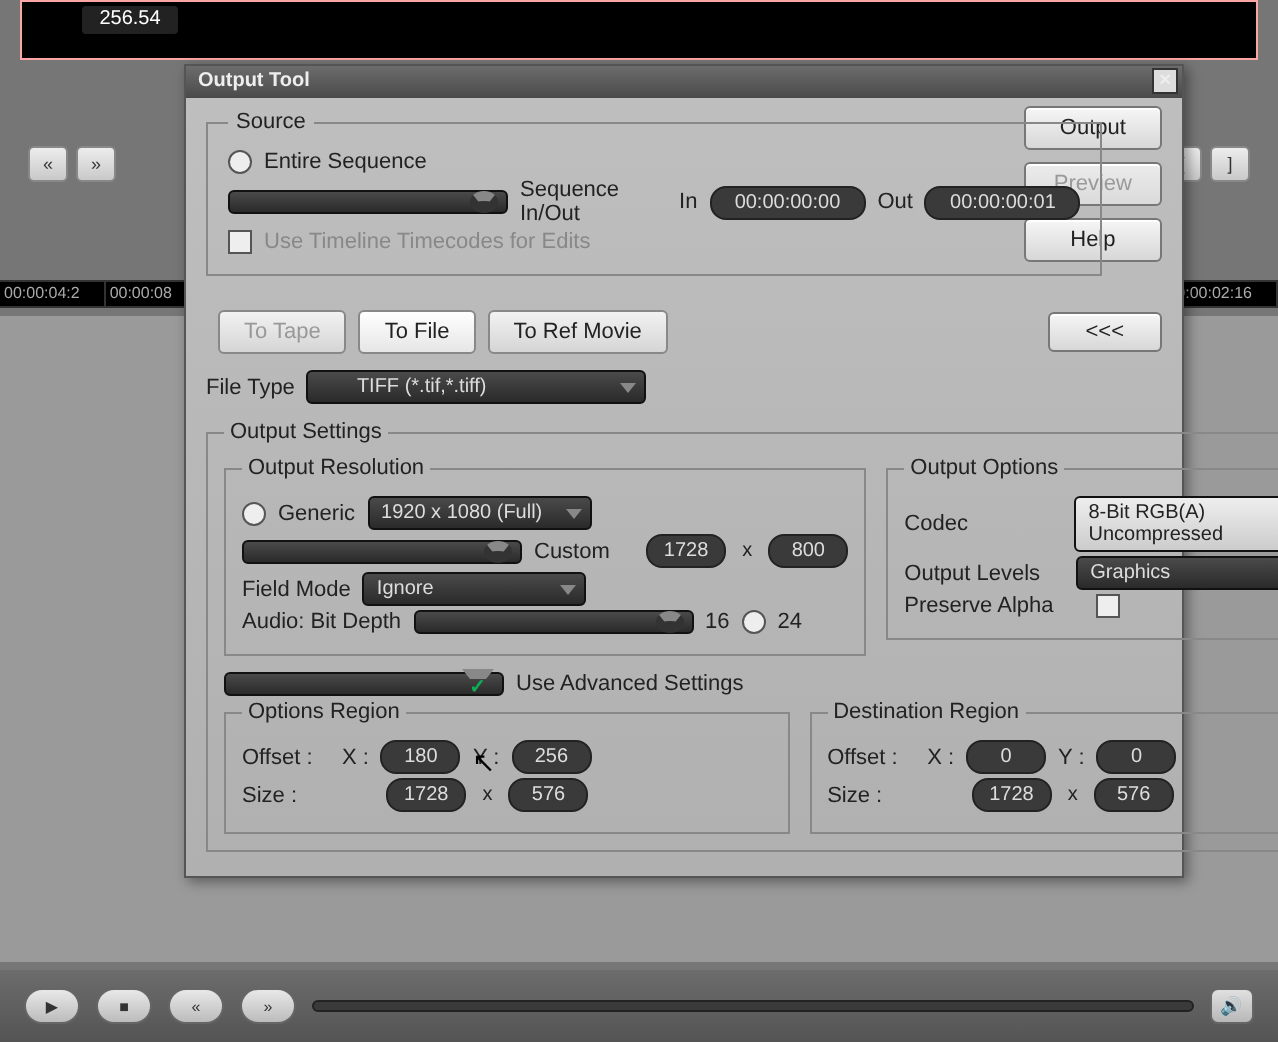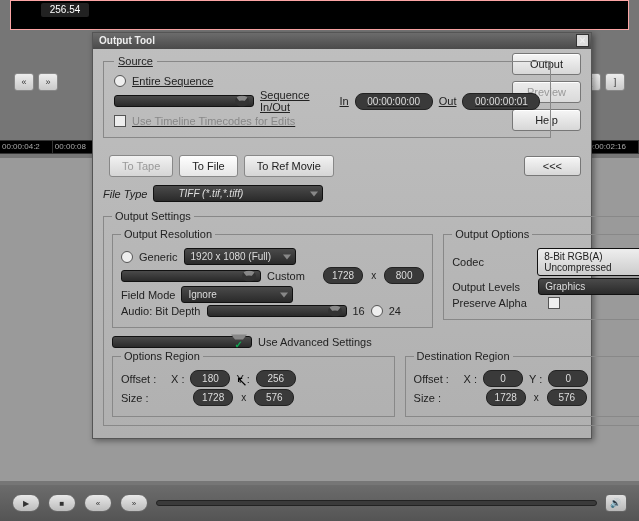--- a/index.html
+++ b/index.html
@@ -15,21 +15,21 @@
   .bottom-bar { position:absolute; left:0; right:0; bottom:0; height:36px; background:linear-gradient(#6c6c6c,#545454); display:flex; align-items:center; padding:0 12px; gap:8px; }
   .bottom-bar .pbtn { width:28px; height:18px; border-radius:9px; background:linear-gradient(#e8e8e8,#bcbcbc); border:1px solid #666; display:flex; align-items:center; justify-content:center; font-size:8px; color:#333; }
   .bottom-bar .track { flex:1; height:6px; background:#3a3a3a; border-radius:3px; border:1px solid #222; }
   .bottom-bar .vol { width:22px; height:18px; border-radius:4px; background:linear-gradient(#e0e0e0,#b8b8b8); border:1px solid #666; display:flex; align-items:center; justify-content:center; font-size:9px; }
 
   
   .dialog { position:absolute; top:32px; left:92px; width:500px; background:linear-gradient(#bfbfbf,#b0b0b0); border:1px solid #555; box-shadow:2px 2px 6px rgba(0,0,0,.4); }
   .titlebar { height:16px; background:linear-gradient(#6c6c6c,#4a4a4a); color:#eee; font-size:10px; font-weight:bold; padding:2px 6px; position:relative; }
   .titlebar .close { position:absolute; right:2px; top:1px; width:13px; height:13px; background:#ddd; border:1px solid #333; display:flex; align-items:center; justify-content:center; font-size:10px; cursor:pointer; }
   .dbody { padding:6px 10px 12px 10px; font-size:11px; color:#222; }
-  fieldset.src { border:1px solid #888; padding:6px 10px 8px 10px; margin-bottom:17px; position:relative;text-decoration:underline; }
+  fieldset.src { border:1px solid #888; padding:6px 10px 8px 10px; margin-bottom:17px; position:relative; }
   fieldset.src legend { font-size:11px; padding:0 4px; }
   .row { display:flex; align-items:center; gap:6px; margin:2px 0; }
   .radio { width:12px; height:12px; border-radius:50%; border:1px solid #555; background:#eee; display:inline-flex; align-items:center; justify-content:center; }
   .radio.sel::after { content:''; width:6px; height:6px; background:#333; border-radius:50%; }
   .chk { width:12px; height:12px; border:1px solid #555; background:#eee; display:inline-flex; align-items:center; justify-content:center; font-size:10px; line-height:10px; }
   .chk.sel::after { content:'✓'; color:#1a5; font-weight:bold; }
   .disabled { color:#888; }
   .tcfield { background:#3a3a3a; color:#ddd; font-size:10px; padding:2px 8px; border-radius:8px; border:1px solid #222; min-width:78px; text-align:center; }
   .nfield { background:#3a3a3a; color:#ddd; font-size:10px; padding:2px 8px; border-radius:8px; border:1px solid #222; min-width:40px; text-align:center; }
   .rightbtns { position:absolute; top:4px; right:10px; display:flex; flex-direction:column; gap:6px; align-items:stretch; }
@@ -119,21 +119,21 @@
     </fieldset>
 
     <div class="tabs">
       <div class="tab inactive">To Tape</div>
       <div class="tab active">To File</div>
       <div class="tab">To Ref Movie</div>
       <div style="flex:1"></div>
       <div class="btn" style="padding:3px 18px;">&lt;&lt;&lt;</div>
     </div>
 
-    <div class="row" style="margin:4px 0 8px 0;font-style:italic;">
+    <div class="row" style="margin:4px 0 8px 0;">
       <span class="lbl">File Type</span>
       <span class="sel" style="min-width:170px;padding-left:24px;">
           <span>TIFF (*.tif,*.tiff)</span>
         </span>
     </div>
 
     <fieldset class="inner" style="border:1px solid #888;">
       <legend>Output Settings</legend>
 
       <div class="twocol">

